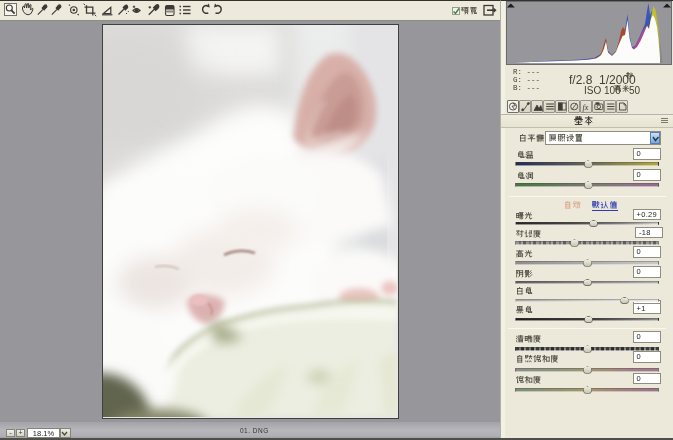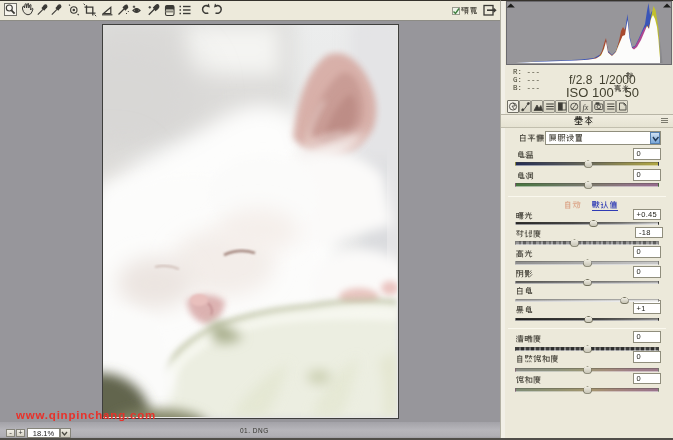--- a/index.html
+++ b/index.html
@@ -198,21 +198,20 @@
 <path d="M128 392 Q152 354 186 338 Q172 380 162 392 Z" fill="#e3e6d0" filter="url(#b6)" opacity="0.8"></path>
 <path d="M208 392 Q222 352 256 332 Q246 380 236 392 Z" fill="#e4e7d2" filter="url(#b6)" opacity="0.8"></path>
 <ellipse cx="216" cy="352" rx="12" ry="7" fill="#ccd0b2" filter="url(#b6)"></ellipse>
 <path d="M276 336 Q284 360 281 392 L294 392 L294 326 Z" fill="#e4e6d0" filter="url(#b6)"></path>
 
 <path d="M0 392 L0 288 Q30 280 58 303 L72 358 L62 392 Z" fill="#fbfbfa" filter="url(#b6)"></path>
 
 <ellipse cx="-2" cy="396" rx="50" ry="48" fill="#62654d" filter="url(#b6)"></ellipse>
 <ellipse cx="56" cy="400" rx="48" ry="16" fill="#848768" filter="url(#b6)"></ellipse>
 </svg></div>
-<div class="ab" style="left:16px;top:409px;font-size:11.5px;font-weight:bold;color:#e8312a;letter-spacing:0.8px;font-family:'Liberation Sans',sans-serif">www.qinpinchang.com</div>
 <div id="bbar">
       <div class="botline"></div>
     </div>
 <div class="ab" style="left:6px;top:429px;width:9px;height:8px;background:linear-gradient(#f2f0e8,#d6d3c6);border:1px solid #85847a;font-size:8px;line-height:5px;text-align:center;color:#333">-</div>
 <div class="ab" style="left:16px;top:429px;width:9px;height:8px;background:linear-gradient(#f2f0e8,#d6d3c6);border:1px solid #85847a;font-size:7px;line-height:6.5px;text-align:center;color:#333">+</div>
 <div class="ab" style="left:27px;top:427.5px;width:33px;height:10.5px;background:#fff;border:1px solid #85847a;font-size:7.5px;line-height:9px;text-align:center;color:#222">18.1%</div>
 <div class="ab" style="left:59.5px;top:427.5px;width:11px;height:10.5px;background:linear-gradient(#eeece2,#cfccbf);border:1px solid #85847a"></div>
 <svg class="ab" style="left:61px;top:430.5px" width="8" height="6" viewBox="0 0 8 6">
       <path d="M1 1 L3.5 4 L6 1" stroke="#4a4a42" stroke-width="1.3" fill="none"></path>
     </svg>
@@ -242,21 +241,21 @@
         <line x1="0.35" y1="1.66" x2="3.68" y2="1.66"></line>
         <line x1="2.01" y1="0.79" x2="2.01" y2="6.65"></line>
         <line x1="1.93" y1="2.71" x2="0.79" y2="4.81"></line>
         <line x1="2.10" y1="2.71" x2="3.41" y2="4.46"></line>
         <line x1="5.08" y1="0.96" x2="5.08" y2="3.94"></line>
         <line x1="3.94" y1="2.19" x2="4.29" y2="3.41"></line>
         <line x1="6.30" y1="1.66" x2="6.04" y2="2.98"></line>
         <line x1="6.56" y1="3.76" x2="3.68" y2="6.65"></line>
       </g>
     </svg>
-<div class="ab" style="left:566px;top:85px;font-size:13px;color:#42402f">ISO 100&nbsp;&nbsp;&nbsp;50</div>
+<div class="ab" style="left:584px;top:85px;font-size:10px;color:#42402f">ISO 100&nbsp;&nbsp;&nbsp;50</div>
 <svg class="ab " style="left:614px;top:84.5px" width="16" height="8" viewBox="0 0 16 8">
       <g stroke="#45433a" stroke-width="0.78" stroke-linecap="round">
         <line x1="3.50" y1="0.18" x2="3.50" y2="0.79"></line>
         <line x1="0.70" y1="0.79" x2="6.30" y2="0.79"></line>
         <line x1="1.75" y1="1.75" x2="5.25" y2="1.75"></line>
         <line x1="1.75" y1="2.71" x2="5.25" y2="2.71"></line>
         <line x1="0.88" y1="3.68" x2="6.12" y2="3.68"></line>
         <line x1="1.84" y1="4.64" x2="5.16" y2="4.64"></line>
         <line x1="2.27" y1="4.64" x2="1.93" y2="6.39"></line>
         <line x1="5.16" y1="4.64" x2="5.16" y2="6.04"></line>
@@ -567,21 +566,21 @@
         <line x1="10.29" y1="0.84" x2="11.04" y2="1.97"></line>
         <line x1="14.61" y1="0.84" x2="13.86" y2="1.97"></line>
         <line x1="9.26" y1="2.81" x2="15.64" y2="2.81"></line>
         <line x1="11.23" y1="2.81" x2="10.86" y2="4.88"></line>
         <line x1="10.86" y1="4.88" x2="9.54" y2="6.66"></line>
         <line x1="13.67" y1="2.81" x2="13.67" y2="6.09"></line>
         <line x1="13.67" y1="6.09" x2="14.42" y2="6.75"></line>
         <line x1="14.42" y1="6.75" x2="15.82" y2="6.28"></line>
       </g>
     </svg>
-<div class="vbox" style="left:632.5px;top:208.5px">+0.45</div>
+<div class="vbox" style="left:632.5px;top:208.5px">+0.29</div>
 <div class="trk" style="left:514.5px;top:221.5px;width:144px;background:linear-gradient(90deg,#242424,#464646 40%,#838383 75%,#cfcfcf)"></div>
     <div class="thm" style="left:589.0px;top:219.7px"></div>
 <svg class="ab " style="left:516px;top:230px" width="26" height="8" viewBox="0 0 26 8">
       <g stroke="#45433a" stroke-width="0.78" stroke-linecap="round">
         <line x1="0.75" y1="0.84" x2="3.09" y2="0.84"></line>
         <line x1="2.91" y1="0.84" x2="0.56" y2="4.12"></line>
         <line x1="1.03" y1="1.41" x2="3.09" y2="4.03"></line>
         <line x1="1.50" y1="4.88" x2="3.00" y2="4.88"></line>
         <line x1="3.94" y1="1.78" x2="7.31" y2="1.78"></line>
         <line x1="5.81" y1="0.47" x2="5.81" y2="6.00"></line>

